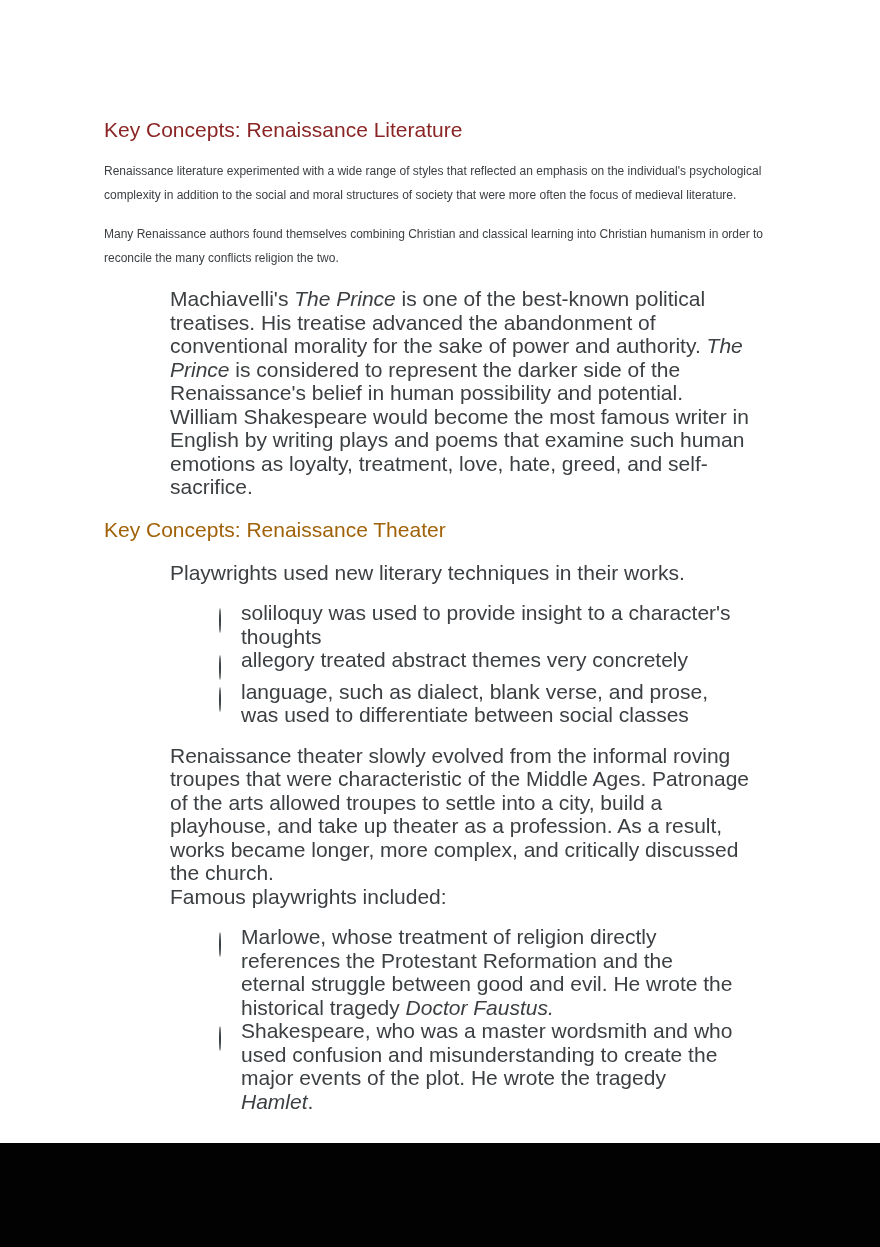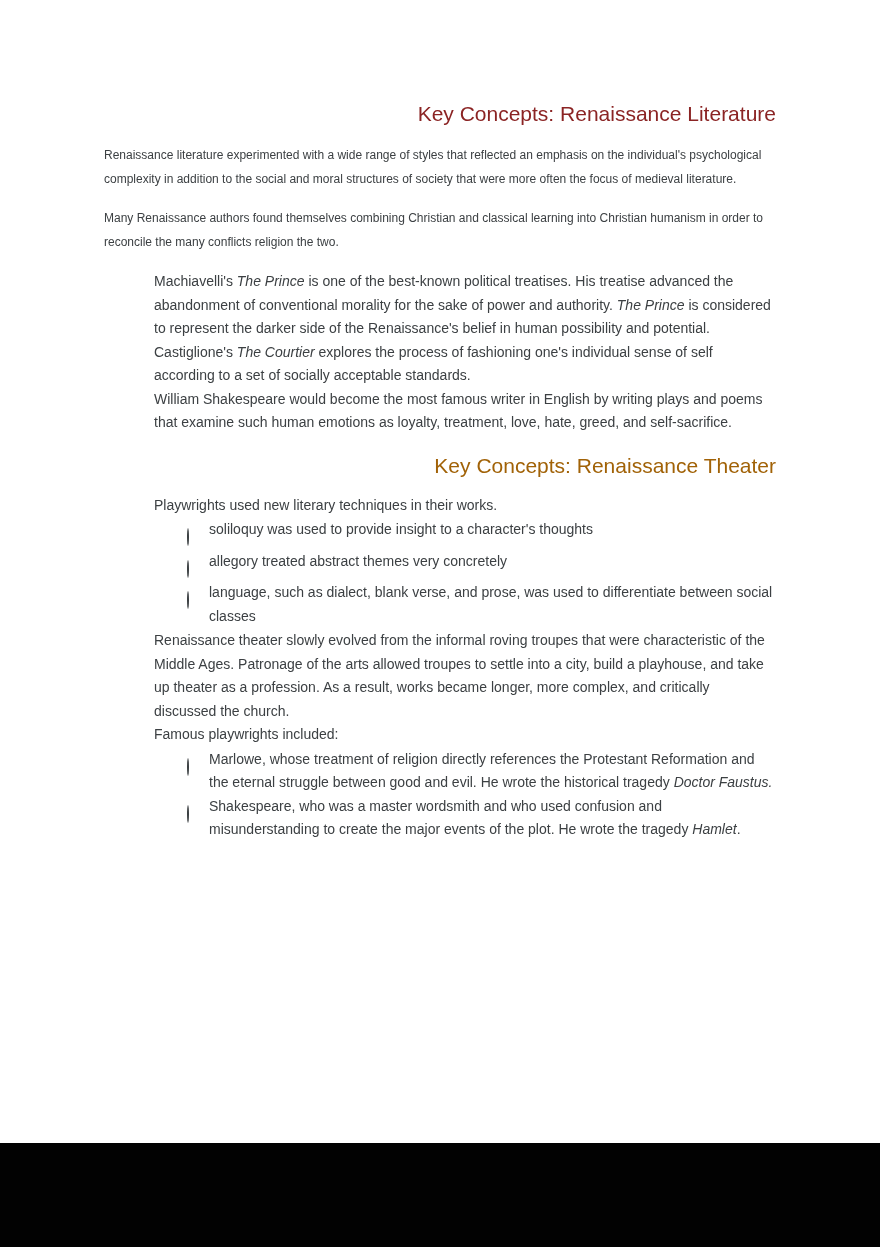--- a/index.html
+++ b/index.html
@@ -14,37 +14,36 @@
   }
   .page-content {
     padding: 100px 104px 0 104px;
     width: 672px;
   }
   .section-heading {
     font-size: 21px;
     font-weight: 400;
     line-height: 28px;
     color: #8b2424;
-    margin: 0 0 16px 0;
-    text-align: right;
+    margin: 16px 0 16px 0;
   }
   .section-heading.second {
     margin-top: 17px;
     margin-bottom: 14px;
   }
   .para {
     font-size: 12px;
     line-height: 23.5px;
     margin: 0 0 16px 0;
   }
   ul.blist {
     list-style: none;
-    margin: 1px;
+    margin: 17px;
     padding: 0;
-    font-size: 14px;
+    font-size: 21px;
     line-height: 23.5px;
   }
   ul.blist > li { display: flex; }
   .marker1 {
     flex: 0 0 23px;
     margin-left: 26px;
     padding-top: 9px;
     box-sizing: content-box;
   }
   .bullet-dot {
@@ -81,24 +80,20 @@
   <h1 class="section-heading" style="color: rgb(139, 36, 36);">Key Concepts: Renaissance Literature</h1>
 
   <p class="para">Renaissance literature experimented with a wide range of styles that reflected an emphasis on the individual's psychological complexity in addition to the social and moral structures of society that were more often the focus of medieval literature.</p>
 
   <p class="para">Many Renaissance authors found themselves combining Christian and classical learning into Christian humanism in order to reconcile the many conflicts religion the two.</p>
 
   <ul class="blist">
     <li>
       <span class="marker1"><span class="bullet-dot"></span></span>
       <span class="li-content">Machiavelli's <i>The Prince</i> is one of the best-known political treatises. His treatise advanced the abandonment of conventional morality for the sake of power and authority. <i>The Prince</i> is considered to represent the darker side of the Renaissance's belief in human possibility and potential.</span>
-    </li>
-    <li>
-      <span class="marker1"><span class="bullet-dot"></span></span>
-      <span class="li-content">Castiglione's <i>The Courtier</i> explores the process of fashioning one's individual sense of self according to a set of socially acceptable standards.</span>
     </li>
     <li>
       <span class="marker1"><span class="bullet-dot"></span></span>
       <span class="li-content">William Shakespeare would become the most famous writer in English by writing plays and poems that examine such human emotions as loyalty, treatment, love, hate, greed, and self-sacrifice.</span>
     </li>
   </ul>
 
   <h1 class="section-heading second" style="color: #a16207;">Key Concepts: Renaissance Theater</h1>
 
   <ul class="blist">

